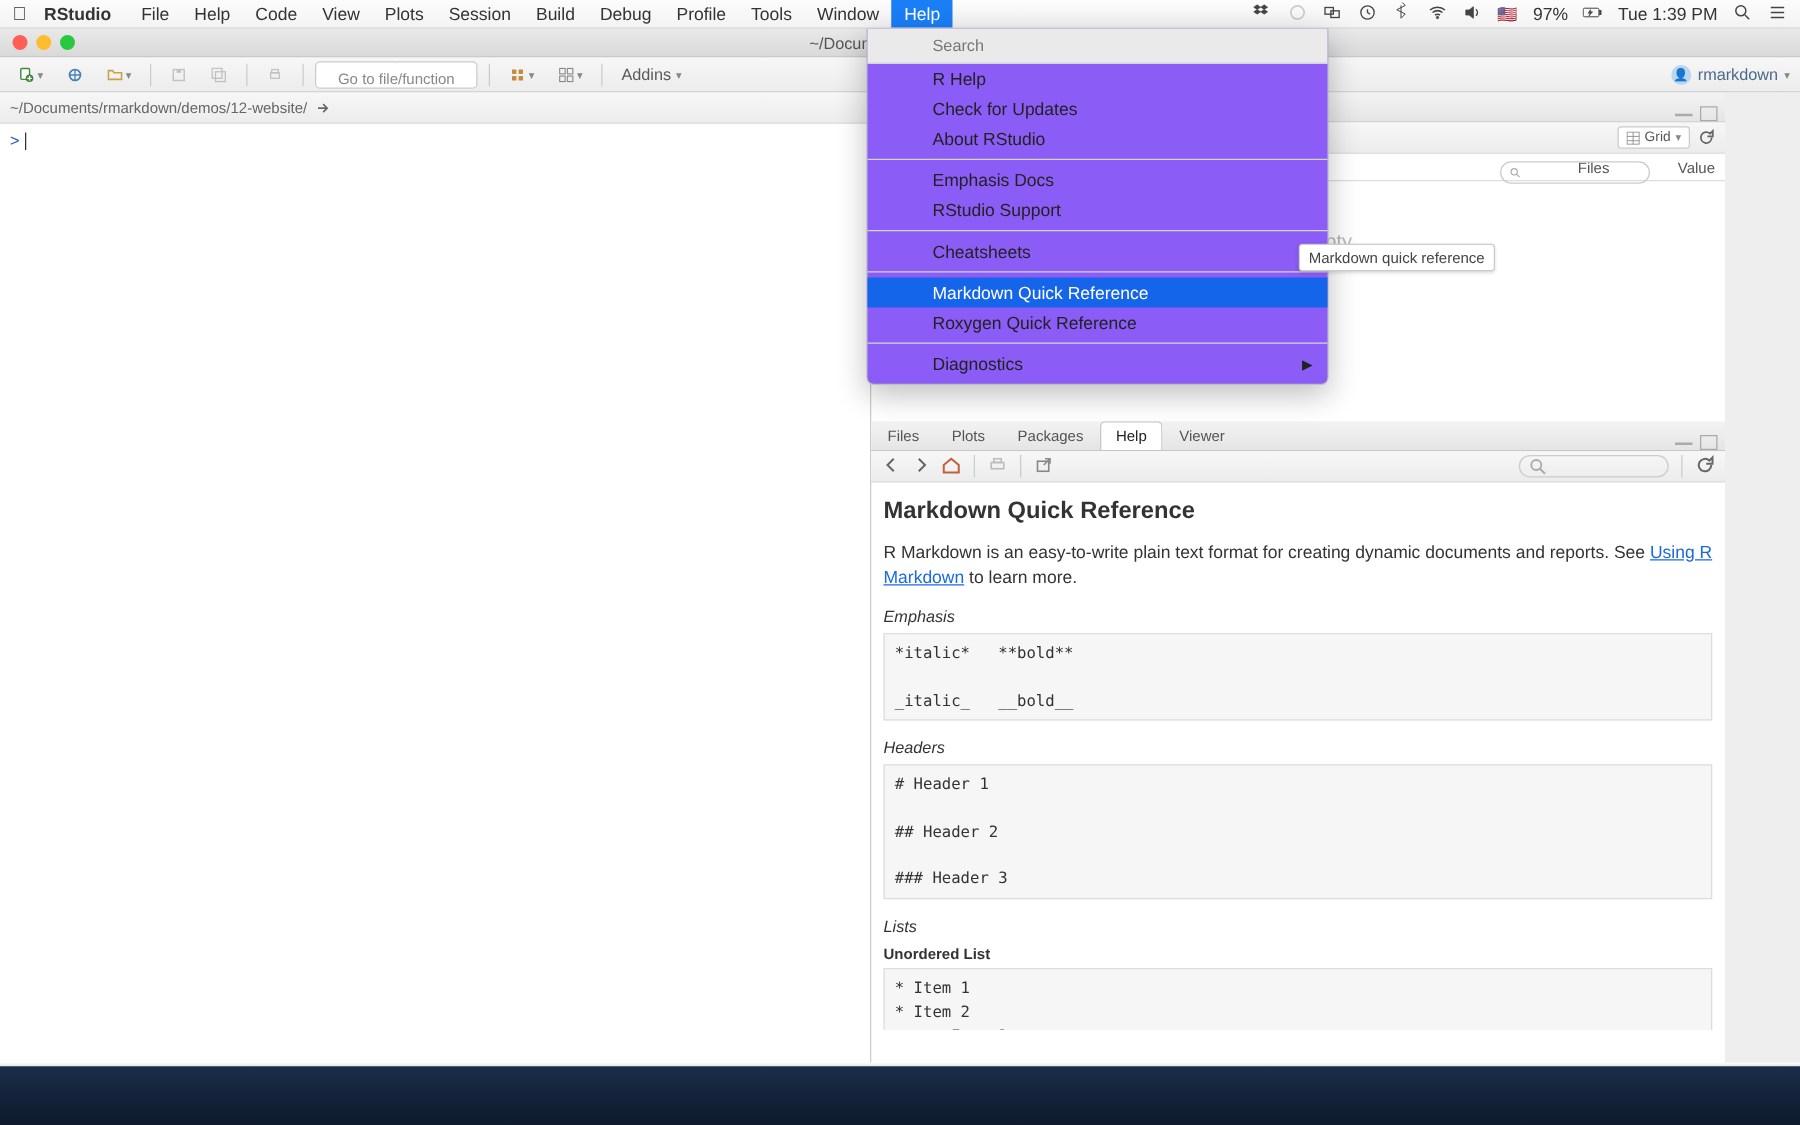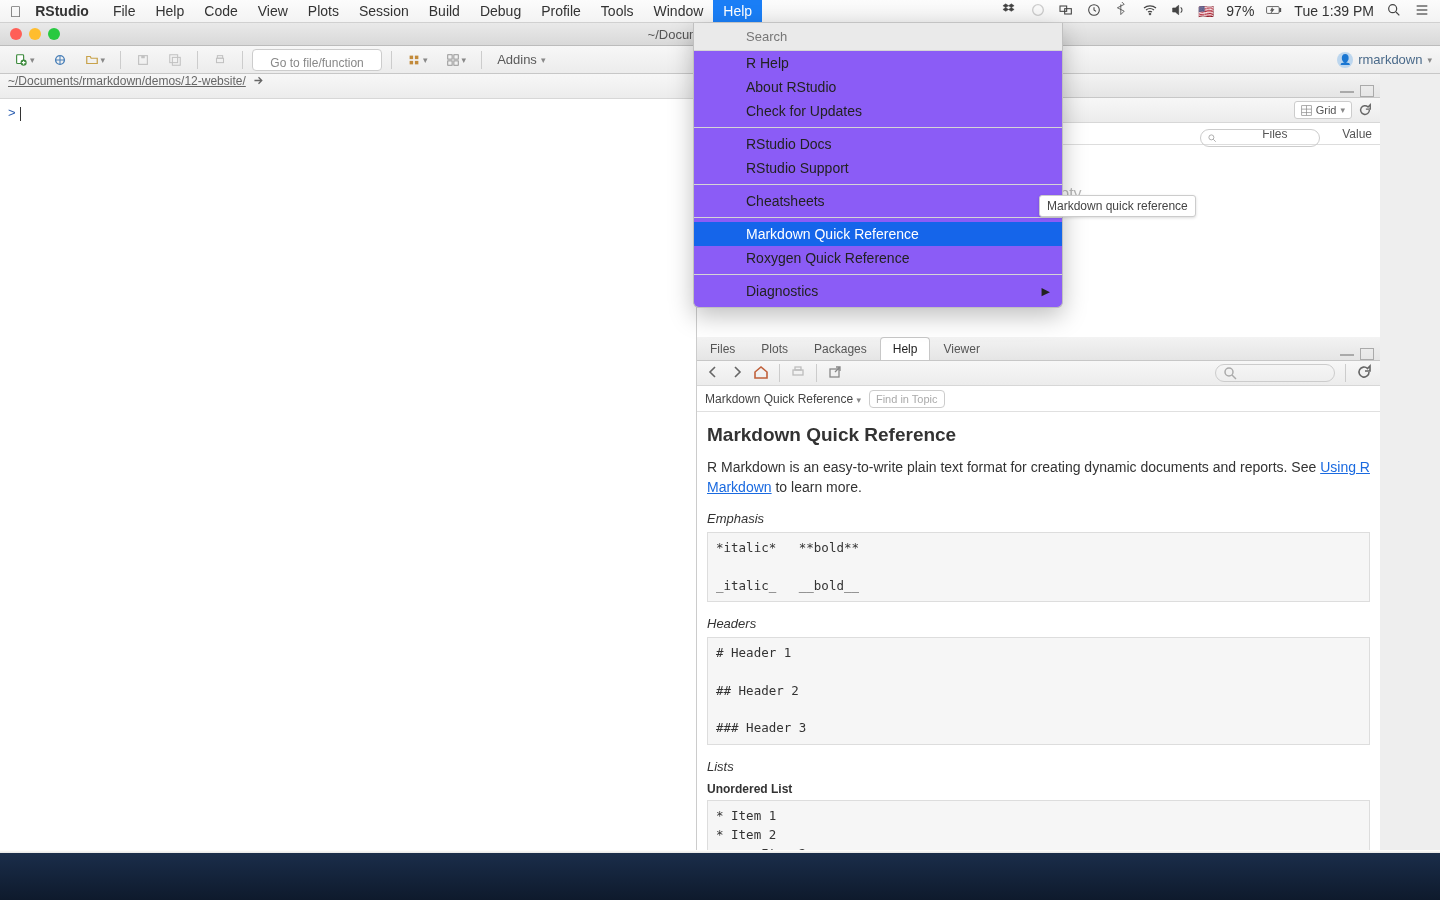--- a/index.html
+++ b/index.html
@@ -38,21 +38,21 @@
 
 .tabstrip { height:24px; background:linear-gradient(#f3f3f3,#e5e5e5); border-bottom:1px solid #c7c7c7; display:flex; align-items:flex-end;}
 .tab { padding:4px 12px; font-size:12px; color:#555; border:1px solid transparent; border-bottom:none; border-top-left-radius:4px; border-top-right-radius:4px; background:transparent; display:flex; align-items:center; gap:5px;}
 .tab.active { background:#fff; border-color:#c7c7c7; color:#222; font-weight:500;}
 .tab .x { color:#aaa; font-size:11px; margin-left:2px;}
 .tabstrip .tabtools { margin-left:auto; padding:0 6px; display:flex; gap:6px; align-items:center;}
 .tabtools span { display:inline-block; width:14px; height:12px; border:1px solid #aaa;}
 .tabtools .minbox { height:4px; border-top:none; border-left:none; border-right:none; border-bottom:2px solid #aaa; width:14px;}
 
 
-.subbar { height:25px; background:linear-gradient(#f7f7f7,#ececec); border-bottom:1px solid #d7d7d7; display:flex; padding:0 8px; font-size:12px; color:#666; gap:6px;text-decoration:underline;}
+.subbar { height:25px; background:linear-gradient(#f7f7f7,#ececec); border-bottom:1px solid #d7d7d7; display:flex; align-items:center; padding:0 8px; font-size:12px; color:#666; gap:6px;}
 .console-body { padding:6px 8px; font-family:Menlo, Monaco, monospace; font-size:13px;}
 .console-body .prompt { color:#2a5db0;}
 .console-body .cursor { display:inline-block; width:1px; height:14px; background:#333; margin-left:4px; vertical-align:middle;}
 
 
 .env-empty { text-align:center; color:#b7b7b7; font-size:16px; margin-top:40px;}
 .env-header { display:flex; align-items:center; height:25px; background:linear-gradient(#f7f7f7,#ececec); border-bottom:1px solid #d7d7d7; padding:0 8px; justify-content:flex-end; gap:6px;}
 .env-header .gridbtn { font-size:11px; color:#555; display:flex; align-items:center; gap:4px; border:1px solid #ccc; border-radius:3px; padding:2px 6px; background:#fff;}
 .env-cols { display:flex; height:22px; border-bottom:1px solid #ddd; font-size:12px; color:#555; align-items:center;}
 .env-cols .col { padding:0 8px;}
@@ -340,24 +340,20 @@
         <svg width="10" height="10" viewBox="0 0 16 16">
           <circle cx="7" cy="7" r="4" fill="none" stroke="#aaa" stroke-width="1.5"></circle>
           <line x1="10" y1="10" x2="14" y2="14" stroke="#aaa" stroke-width="1.5"></line>
         </svg>
       </div>
     <div class="tsep" style="margin:0 2px"></div>
     <span><svg viewBox="0 0 16 16">
           <path d="M13 8a5 5 0 11-1.5-3.5L14 2v5H9" class="icon-stroke" stroke="#3a78b8"></path>
         </svg></span>
   </div>
-  <div class="help-crumb">
-    <span class="title"><span>Markdown Quick Reference</span> <span style="font-size:9px;color:#888">▾</span></span>
-    <span class="findbox" textcontent="Find in Topic">Find in Topic</span>
-  </div>
   <div class="help-body">
     <h2>Markdown Quick Reference</h2>
     <p><span>R Markdown is an easy-to-write plain text format for creating dynamic documents and reports. See </span><a href="#">Using R Markdown</a><span> to learn more.</span></p>
     <h4>Emphasis</h4>
     <div class="codeblock">*italic*   **bold**
 
 _italic_   __bold__</div>
     <h4>Headers</h4>
     <div class="codeblock"># Header 1
 
@@ -378,28 +374,28 @@
 
 <div class="helpmenu">
   <div class="searchsection">
     <span style="margin-left:40px">Search</span>
   </div>
   <div id="helpmenu-items">
       <div class="mi">
         <span>R Help</span>
       </div>
       <div class="mi">
+        <span>Check for Updates</span>
+      </div>
+      <div class="mi">
         <span>About RStudio</span>
       </div>
-      <div class="mi">
-        <span>Check for Updates</span>
-      </div>
       <div class="msep"></div>
       <div class="mi">
-        <span>RStudio Docs</span>
+        <span>Emphasis Docs</span>
       </div>
       <div class="mi">
         <span>RStudio Support</span>
       </div>
       <div class="msep"></div>
       <div class="mi">
         <span>Cheatsheets</span>
         <span class="arrow">▶</span>
       </div>
       <div class="msep"></div>

